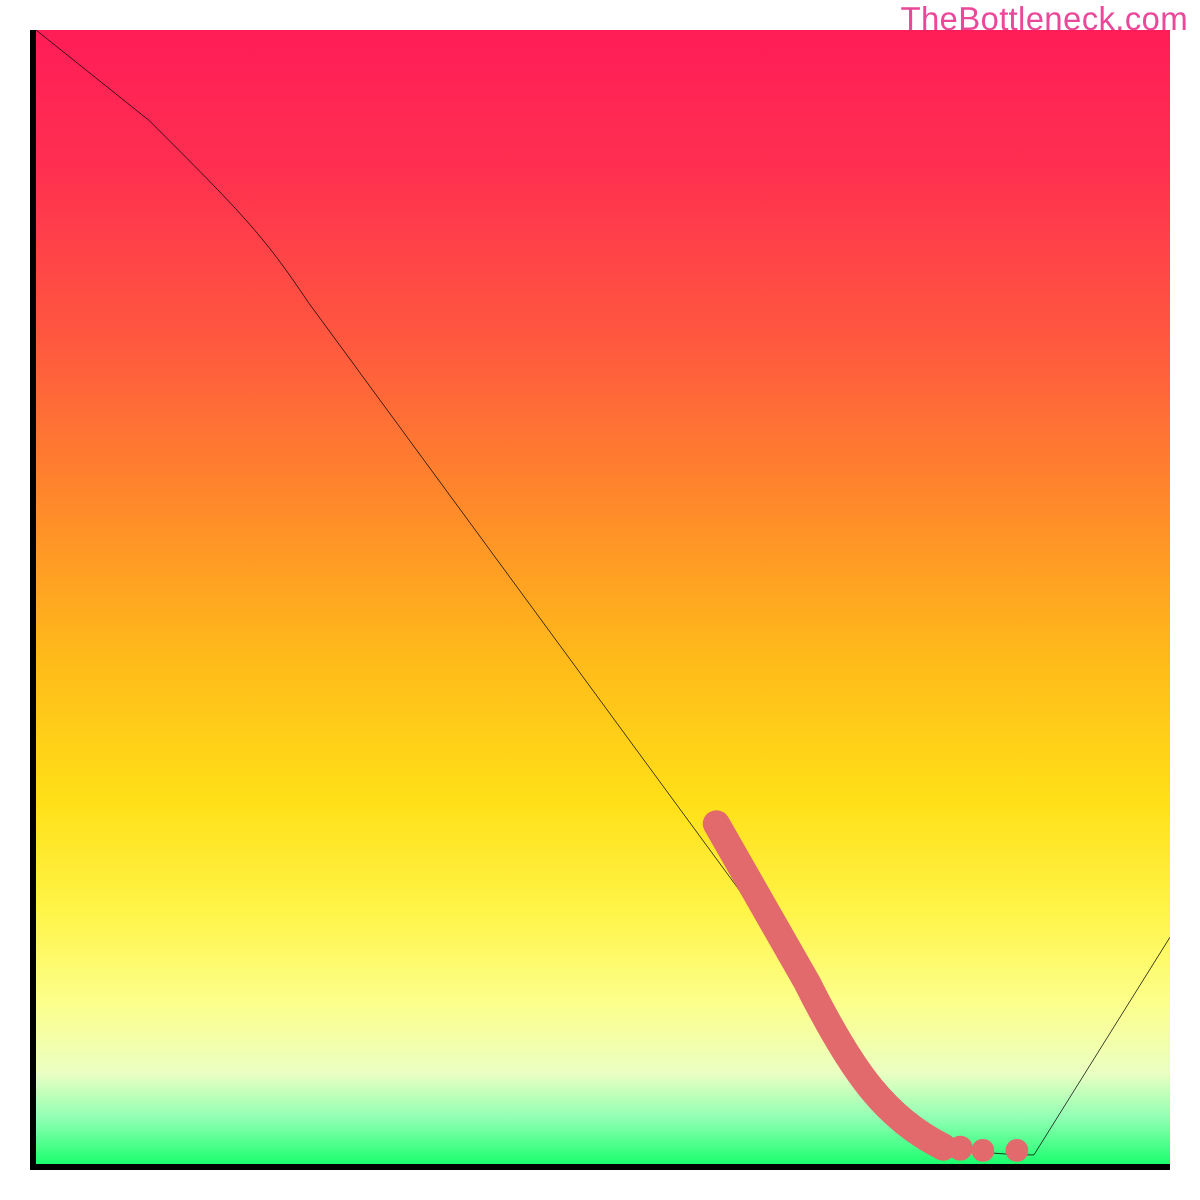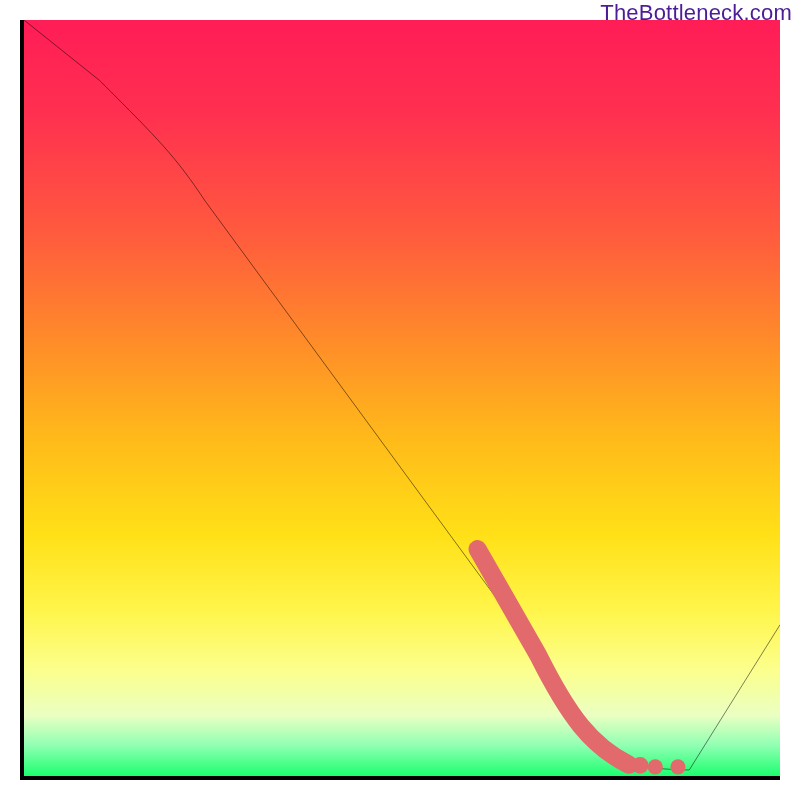--- a/index.html
+++ b/index.html
@@ -50,21 +50,21 @@
     position: absolute;
     inset: 0;
     width: 100%;
     height: 100%;
     overflow: visible;
   }
   .watermark {
     position: absolute;
     top: 0;
     right: 8px;
-    color: #4c1d95;
+    color: #ec4899;
     font-size: 22px;
     letter-spacing: 0.2px;
     user-select: none;
     font-weight: 500;
   }
 </style>
 </head>
 <body>
 
 <div class="stage">

